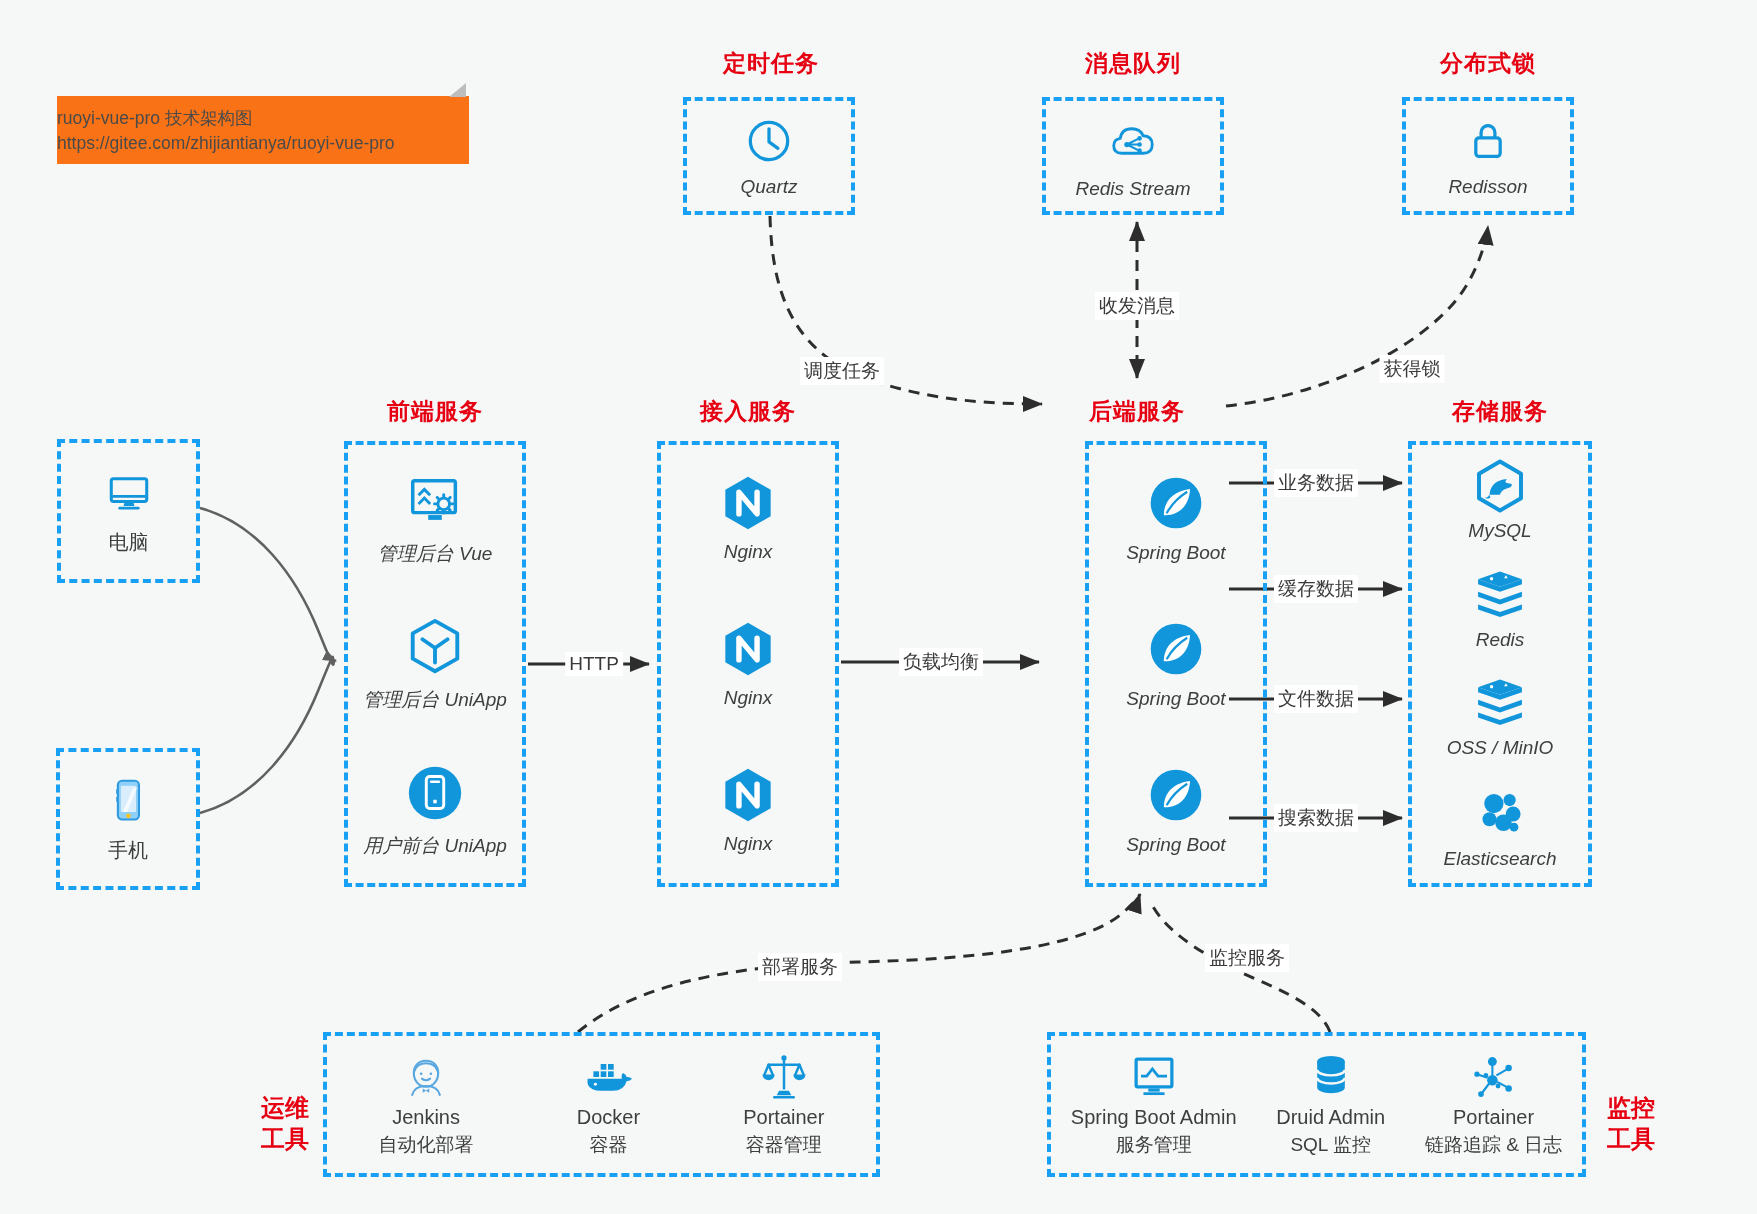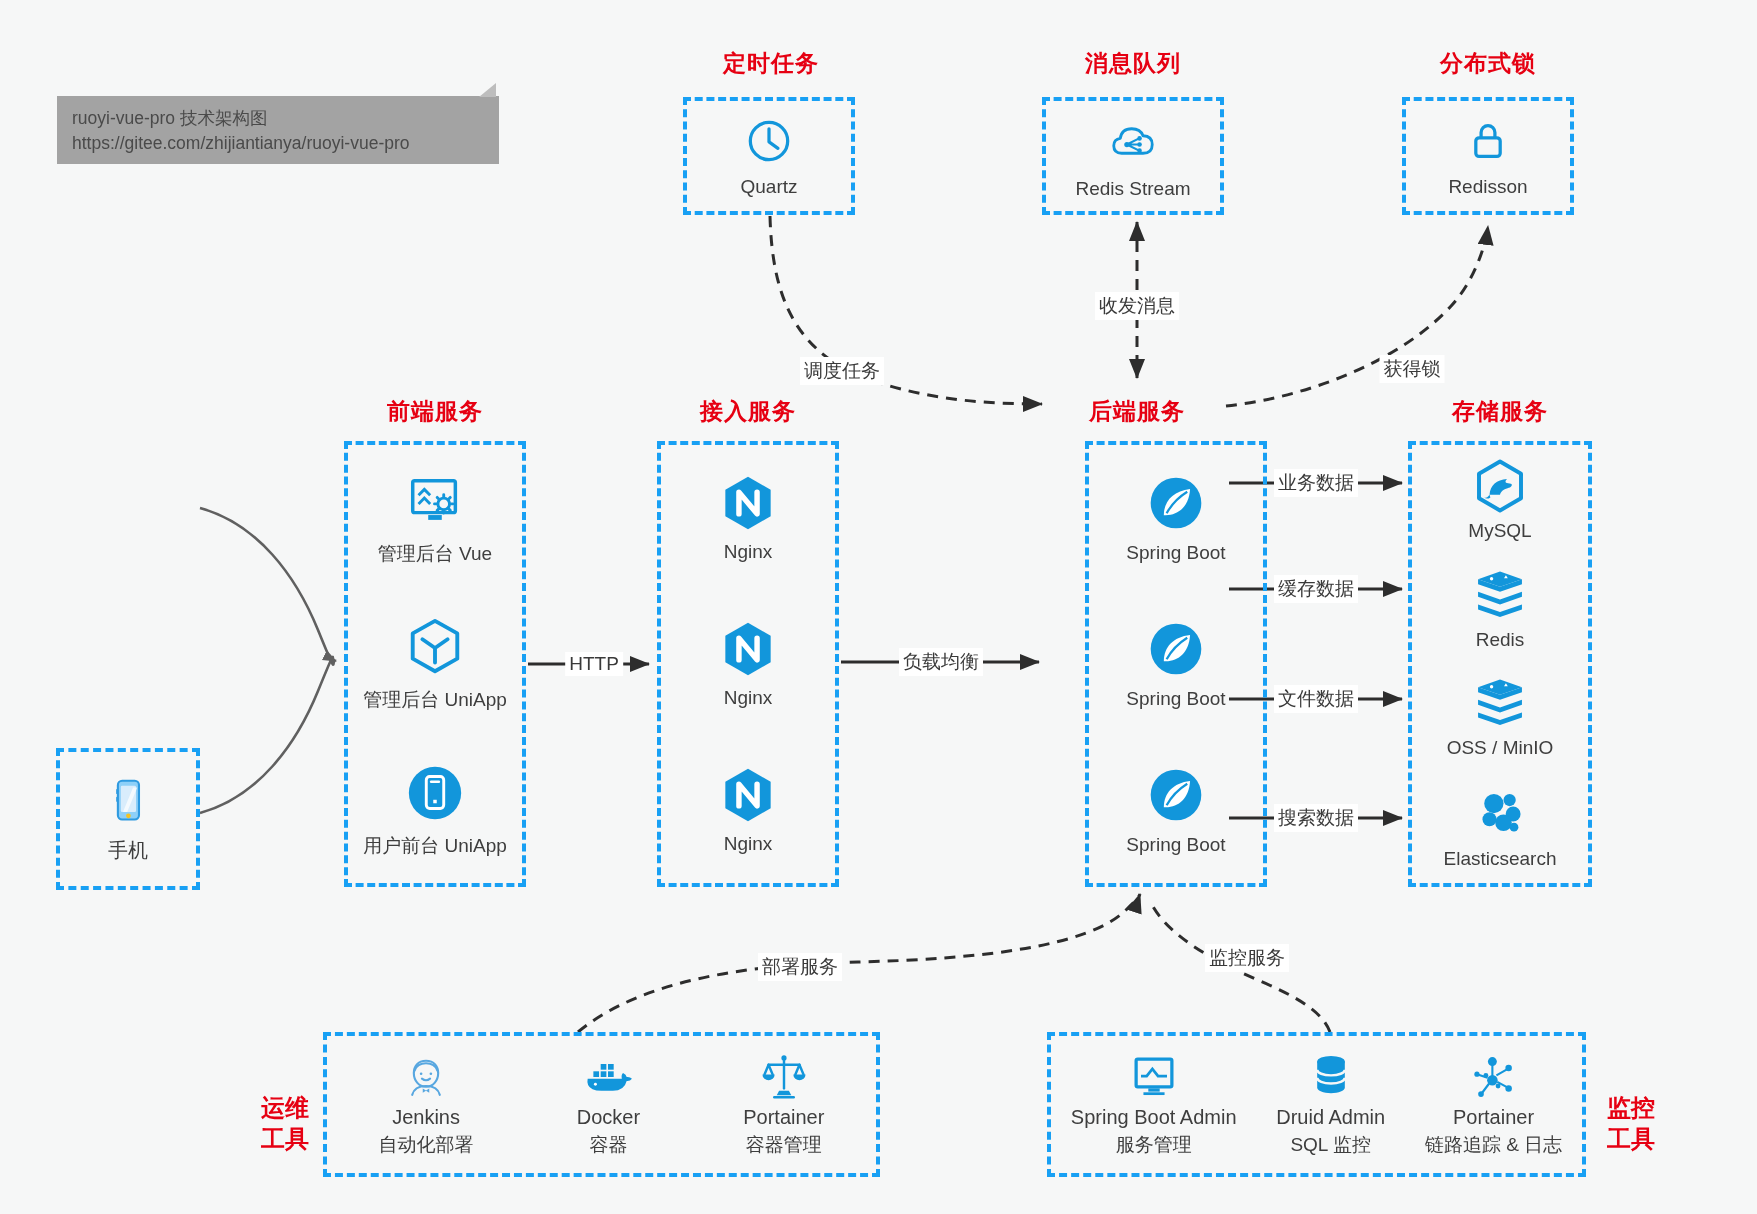--- a/index.html
+++ b/index.html
@@ -5,36 +5,36 @@
   html,body{margin:0;padding:0;background:#ffffff;}
   #canvas{
     position:relative;width:1757px;height:1214px;overflow:hidden;
     background:#f6f7f7;
     font-family:"Liberation Sans","DejaVu Sans",sans-serif;
     color:#3e3e3e;
   }
   
   .note{
     position:absolute;left:57px;top:96px;width:412px;height:48px;
-    background:#a3a3a3;padding:10px 15px;font-size:17.5px;line-height:25px;color:#4a4a4a;
+    background:#f97316;padding:10px 0;font-size:17.5px;line-height:25px;color:#4a4a4a;
   }
   .note .fold{
     position:absolute;top:-13px;right:3px;width:0;height:0;
     border-bottom:14px solid #bdbdbd;border-left:17px solid transparent;
   }
   
   .box{
     position:absolute;border:4px dashed #18a0f4;box-sizing:border-box;
     display:flex;align-items:center;justify-content:space-around;
   }
   .tbox{top:97px;height:118px;flex-direction:column;justify-content:center;gap:10px;}
   .col{top:441px;height:446px;flex-direction:column;}
   .dev{flex-direction:column;justify-content:center;gap:9px;}
   .bbox{top:1032px;height:145px;flex-direction:row;}
-  .item{display:flex;flex-direction:column;align-items:center;gap:9px;}
+  .item{display:flex;flex-direction:column;align-items:center;gap:9px;font-style:italic;}
   .ilabel{font-size:19px;color:#3e3e3e;white-space:nowrap;}
   .bitem{display:flex;flex-direction:column;align-items:center;gap:3px;}
   .bname{font-size:20px;color:#3e3e3e;white-space:nowrap;}
   .bsub{font-size:19px;color:#3e3e3e;white-space:nowrap;}
   
   .ctitle{
     position:absolute;transform:translateX(-50%);font-size:23px;font-weight:bold;
     color:#e60012;white-space:nowrap;letter-spacing:1px;
   }
   .side{
@@ -271,20 +271,26 @@
   <div class="ctitle" style="left:1488px;top:48px">分布式锁</div>
   <div class="box tbox" style="left:1402px;width:172px">
     <div class="item">
       <svg class="icon" width="52" height="52">
           <use href="#i-lock"></use>
         </svg>
       <div class="ilabel">Redisson</div>
     </div>
   </div>
 
+  <div class="box dev" style="left:57px;top:439px;width:143px;height:144px">
+    <svg class="icon" width="54" height="54">
+        <use href="#i-desktop"></use>
+      </svg>
+    <div class="ilabel" style="font-size:20px">电脑</div>
+  </div>
   <div class="box dev" style="left:56px;top:748px;width:144px;height:142px">
     <svg class="icon" width="54" height="54">
         <use href="#i-smartphone"></use>
       </svg>
     <div class="ilabel" style="font-size:20px">手机</div>
   </div>
 
   <div class="ctitle" style="left:435px;top:396px">前端服务</div>
   <div class="box col" style="left:344px;width:182px">
     <div class="item">

